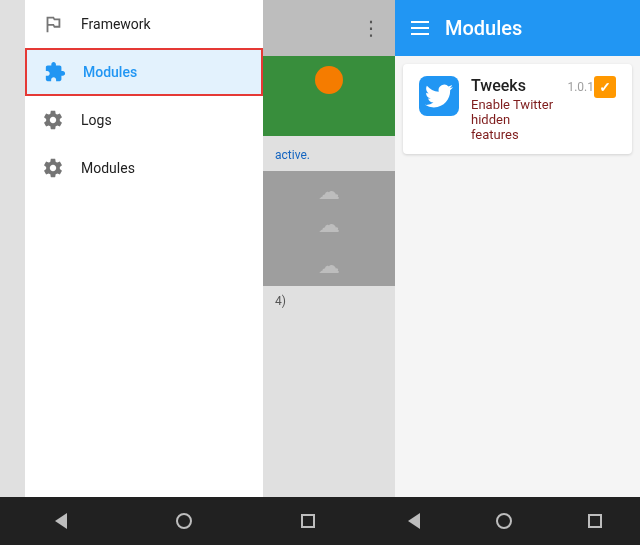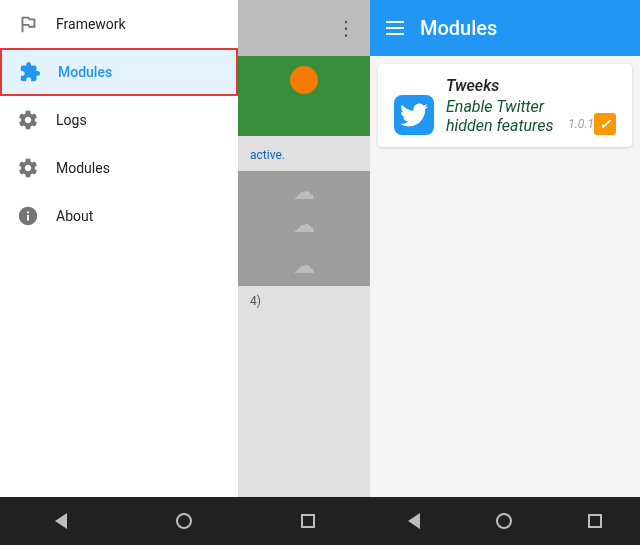--- a/index.html
+++ b/index.html
@@ -12,20 +12,21 @@
       display: flex;
       flex-direction: column;
       overflow: hidden;
     }
 
     .app-container {
       display: flex;
       flex: 1;
       position: relative;
       overflow: hidden;
+      margin-left: 25px;
     }
 
     
     .drawer {
       width: 238px;
       background: #fff;
       display: flex;
       flex-direction: column;
       z-index: 10;
       flex-shrink: 0;
@@ -162,24 +163,23 @@
     .modules-content {
       flex: 1;
       padding: 8px;
     }
 
     .module-card {
       background: #fff;
       border-radius: 4px;
       padding: 12px 16px;
       display: flex;
-      align-items: flex-end;
+      align-items: flex-start;
       gap: 12px;
       box-shadow: 0 1px 3px rgba(0,0,0,0.15);
-      font-style: italic;
     }
 
     .module-icon-wrapper {
       width: 40px;
       height: 40px;
       background: #2196F3;
       border-radius: 8px;
       display: flex;
       align-items: center;
       justify-content: center;
@@ -190,22 +190,22 @@
       flex: 1;
     }
 
     .module-name {
       font-size: 16px;
       font-weight: 500;
       color: #212121;
     }
 
     .module-desc {
-      font-size: 16px;
-      color: #14532d;
+      font-size: 13px;
+      color: #7f1d1d;
       margin-top: 2px;
     }
 
     .module-right {
       display: flex;
       align-items: center;
     }
 
     .module-version {
       font-size: 12px;
@@ -326,28 +326,20 @@
     <div class="drawer-item">
       <div class="drawer-item-icon">
         <svg width="22" height="22" viewBox="0 0 24 24" fill="#757575">
           <path d="M19.43 12.98c.04-.32.07-.64.07-.98 0-.34-.03-.66-.07-.98l2.11-1.65c.19-.15.24-.42.12-.64l-2-3.46c-.12-.22-.39-.3-.61-.22l-2.49 1c-.52-.4-1.08-.73-1.69-.98l-.38-2.65C14.46 2.18 14.25 2 14 2h-4c-.25 0-.46.18-.49.42l-.38 2.65c-.61.25-1.17.59-1.69.98l-2.49-1c-.23-.09-.49 0-.61.22l-2 3.46c-.13.22-.07.49.12.64l2.11 1.65c-.04.32-.07.65-.07.98 0 .33.03.66.07.98l-2.11 1.65c-.19.15-.24.42-.12.64l2 3.46c.12.22.39.3.61.22l2.49-1c.52.4 1.08.73 1.69.98l.38 2.65c.03.24.24.42.49.42h4c.25 0 .46-.18.49-.42l.38-2.65c.61-.25 1.17-.58 1.69-.98l2.49 1c.23.09.49 0 .61-.22l2-3.46c.12-.22.07-.49-.12-.64l-2.11-1.65zM12 15.5c-1.93 0-3.5-1.57-3.5-3.5s1.57-3.5 3.5-3.5 3.5 1.57 3.5 3.5-1.57 3.5-3.5 3.5z"></path>
         </svg>
       </div>
       <span class="drawer-item-label">Modules</span>
     </div>
 
 
-    <div class="drawer-item">
-      <div class="drawer-item-icon">
-        <svg width="22" height="22" viewBox="0 0 24 24" fill="#757575">
-          <path d="M12 2C6.48 2 2 6.48 2 12s4.48 10 10 10 10-4.48 10-10S17.52 2 12 2zm1 15h-2v-6h2v6zm0-8h-2V7h2v2z"></path>
-        </svg>
-      </div>
-      <span class="drawer-item-label">About</span>
-    </div>
 
   </div>
 
   <div class="middle-panel">
     <div class="middle-header">
       <span class="three-dots">⋮</span>
     </div>
     <div style="background:#388e3c; width:100%; height:80px;">
       <div style="background:#f57c00; width:28px; height:28px; border-radius:50%; margin:10px auto;"></div>
     </div>

